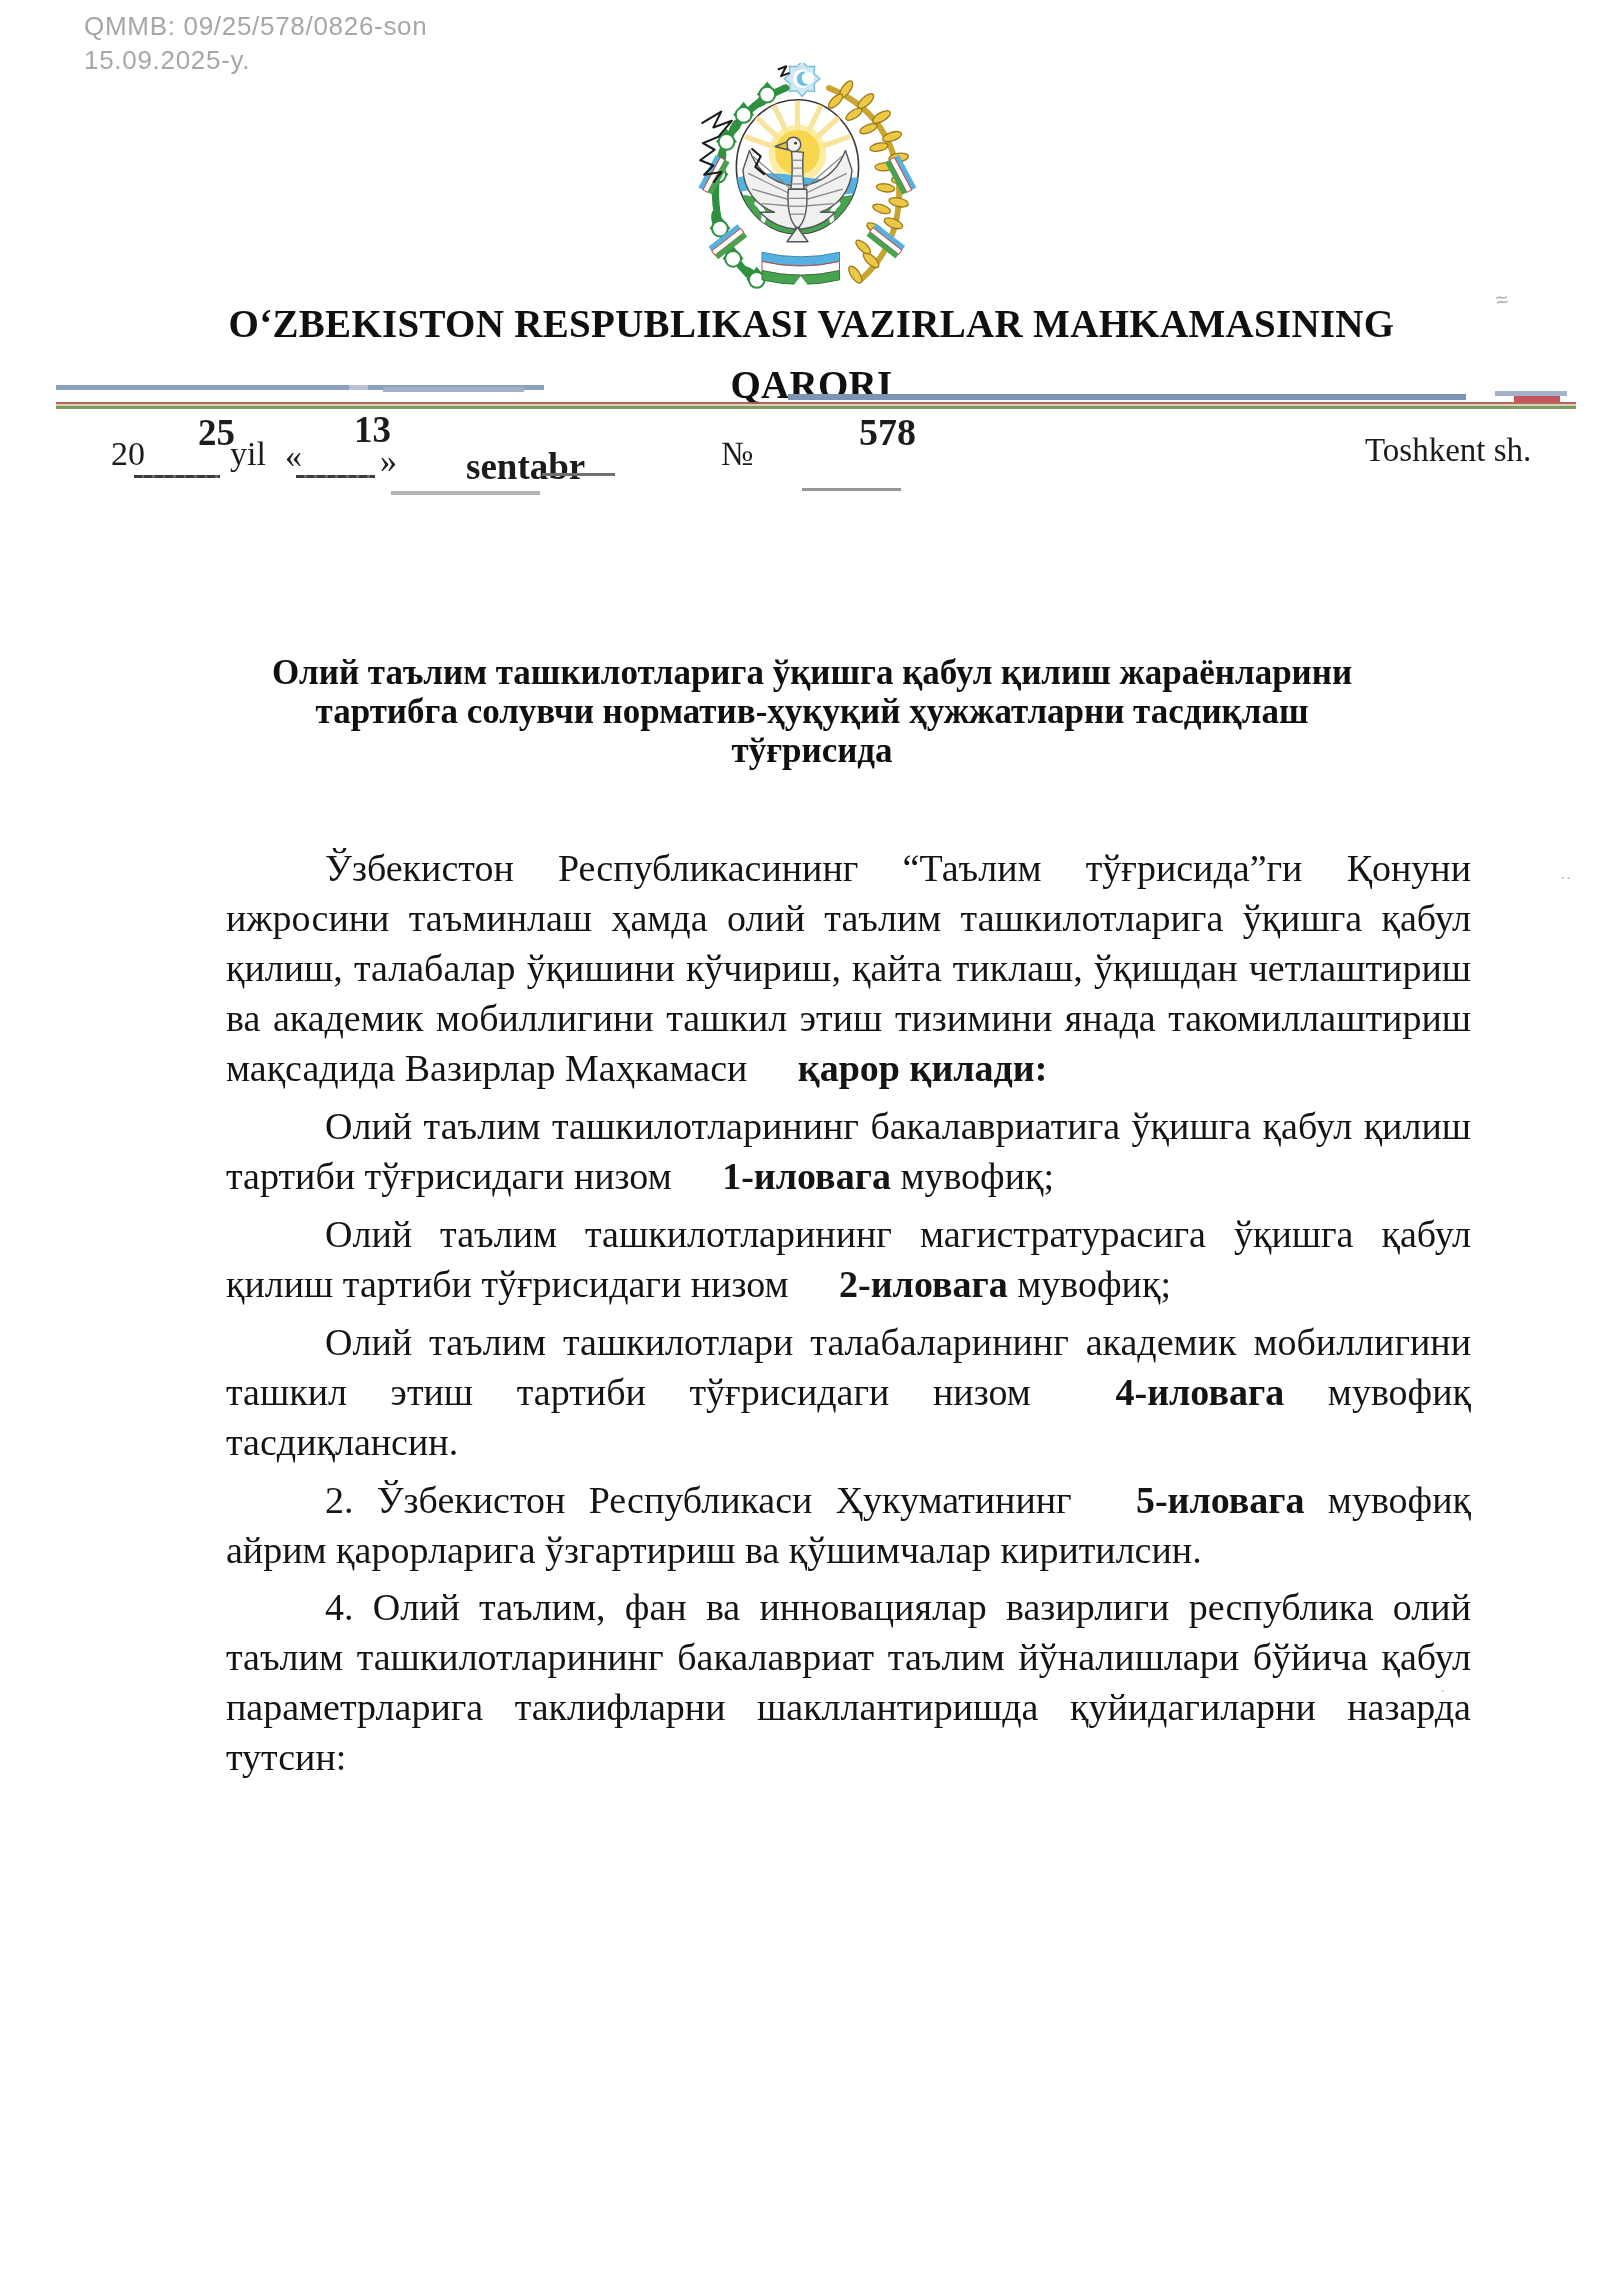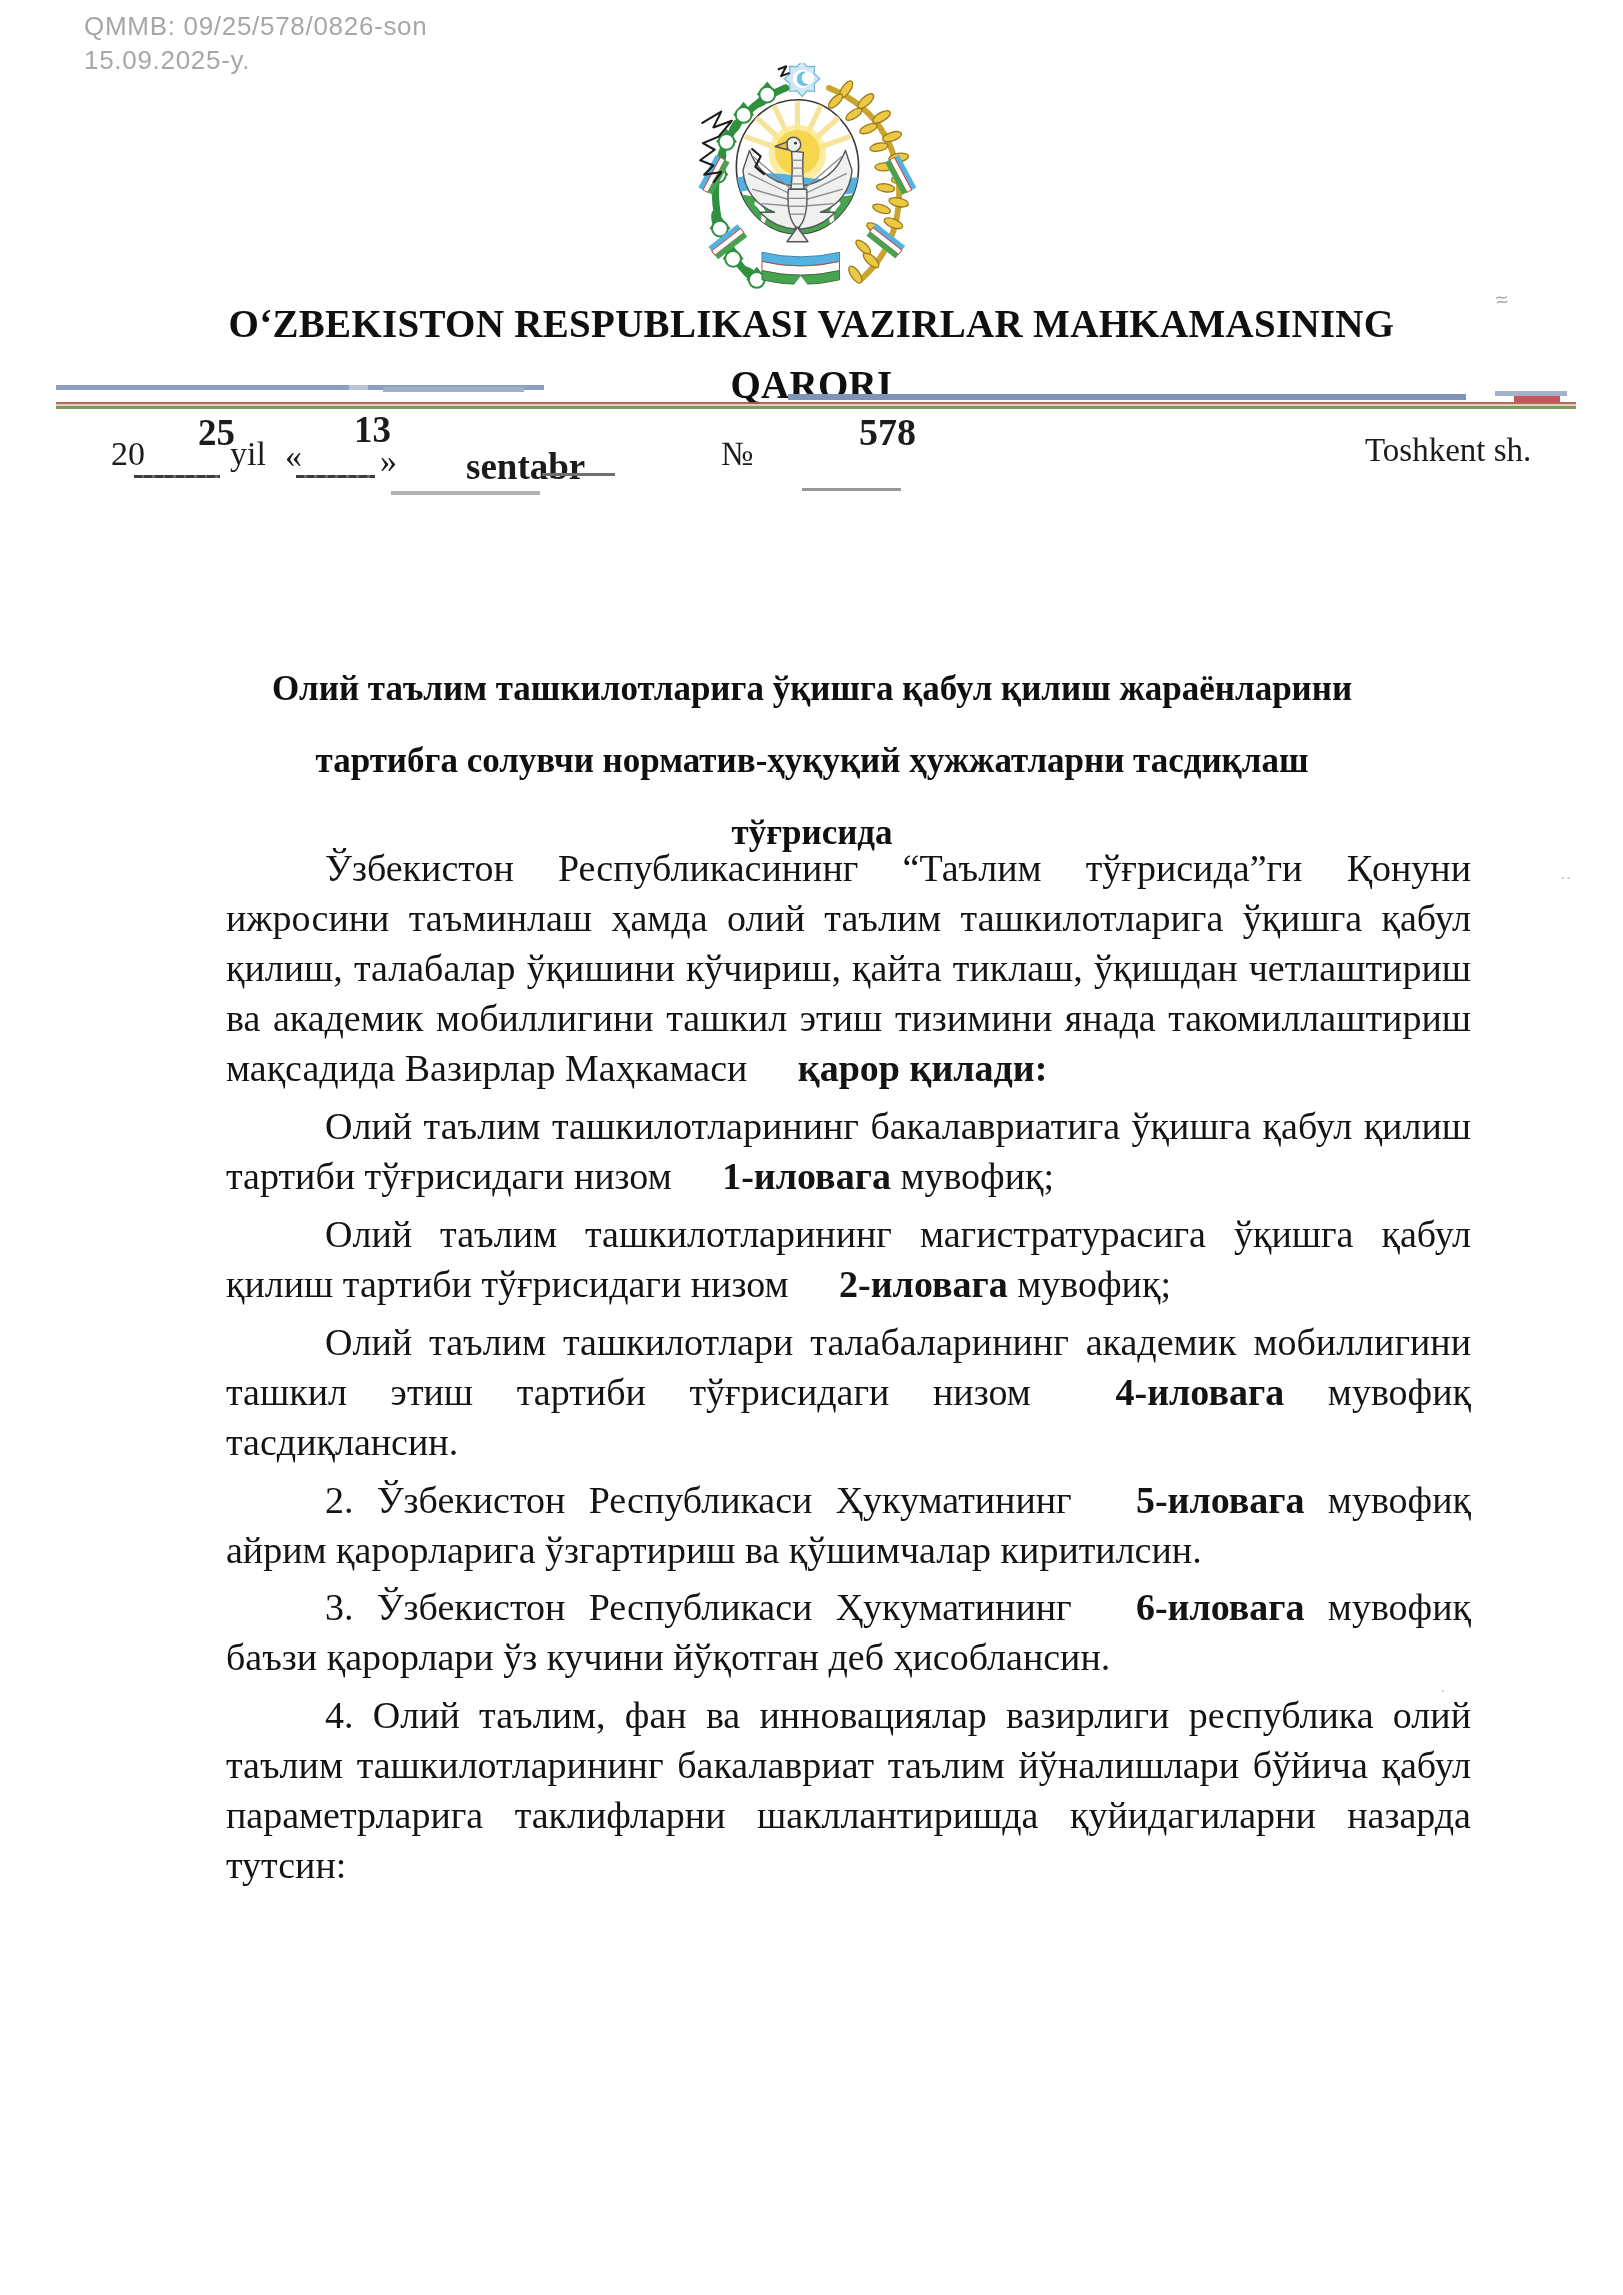--- a/index.html
+++ b/index.html
@@ -59,21 +59,21 @@
         background:repeating-linear-gradient(90deg,#3c3c3c 0 7.9px,#6a6a6a 7.9px 10.5px);}
   .u-13{left:296px;top:475px;width:79px;height:3.3px;
         background:repeating-linear-gradient(90deg,#3c3c3c 0 7.9px,#6a6a6a 7.9px 10.5px);}
   .u-mA{left:542px;top:473px;width:73px;height:2.6px;background:#707070;}
   .u-mB{left:391px;top:491px;width:149px;height:3.9px;background:#b3b3b3;}
   .u-578{left:802px;top:488px;width:99px;height:3.3px;background:#979797;}
   
   .doc-title{
     position:absolute;left:262px;top:653px;width:1100px;
     text-align:center;font-weight:bold;
-    font-size:35px;line-height:72px;color:#101010;
+    font-size:35px;line-height:39px;color:#101010;
   }
   
   .body-text{
     position:absolute;left:226px;top:843px;width:1245px;
     font-size:38px;line-height:50px;
     text-align:justify;color:#141414;
   }
   .para{margin:0 0 7.9px 0;text-indent:99px;}
   .para:last-child{margin-bottom:0;}
   .b{font-weight:bold;margin-left:41px;}
@@ -296,21 +296,20 @@
   </div>
 
   <div class="doc-title">Олий таълим ташкилотларига ўқишга қабул қилиш жараёнларини тартибга солувчи норматив-ҳуқуқий ҳужжатларни тасдиқлаш тўғрисида</div>
 
   <div class="body-text">
       <p class="para"><span>Ўзбекистон Республикасининг “Таълим тўғрисида”ги Қонуни ижросини таъминлаш ҳамда олий таълим ташкилотларига ўқишга қабул қилиш, талабалар ўқишини кўчириш, қайта тиклаш, ўқишдан четлаштириш ва академик мобиллигини ташкил этиш тизимини янада такомиллаштириш мақсадида Вазирлар Маҳкамаси </span><span class="b">қарор қилади:</span></p>
       <p class="para"><span>Олий таълим ташкилотларининг бакалавриатига ўқишга қабул қилиш тартиби тўғрисидаги низом </span><span class="b">1-иловага</span><span> мувофиқ;</span></p>
       <p class="para"><span>Олий таълим ташкилотларининг магистратурасига ўқишга қабул қилиш тартиби тўғрисидаги низом </span><span class="b">2-иловага</span><span> мувофиқ;</span></p>
       <p class="para"><span>Олий таълим ташкилотлари талабаларининг академик мобиллигини ташкил этиш тартиби тўғрисидаги низом </span><span class="b">4-иловага</span><span> мувофиқ тасдиқлансин.</span></p>
       <p class="para"><span>2. Ўзбекистон Республикаси Ҳукуматининг </span><span class="b">5-иловага</span><span> мувофиқ айрим қарорларига ўзгартириш ва қўшимчалар киритилсин.</span></p>
-      <p class="para"><span>3. Ўзбекистон Республикаси Ҳукуматининг </span><span class="b">6-иловага</span><span> мувофиқ баъзи қарорлари ўз кучини йўқотган деб ҳисоблансин.</span></p>
       <p class="para"><span>4. Олий таълим, фан ва инновациялар вазирлиги республика олий таълим ташкилотларининг бакалавриат таълим йўналишлари бўйича қабул параметрларига таклифларни шакллантиришда қуйидагиларни назарда тутсин:</span></p>
     </div>
 
   <span class="artifact a1">≈</span>
   <span class="artifact a2">··</span>
   <span class="artifact a3">·</span>
 
 </div>
 
 

